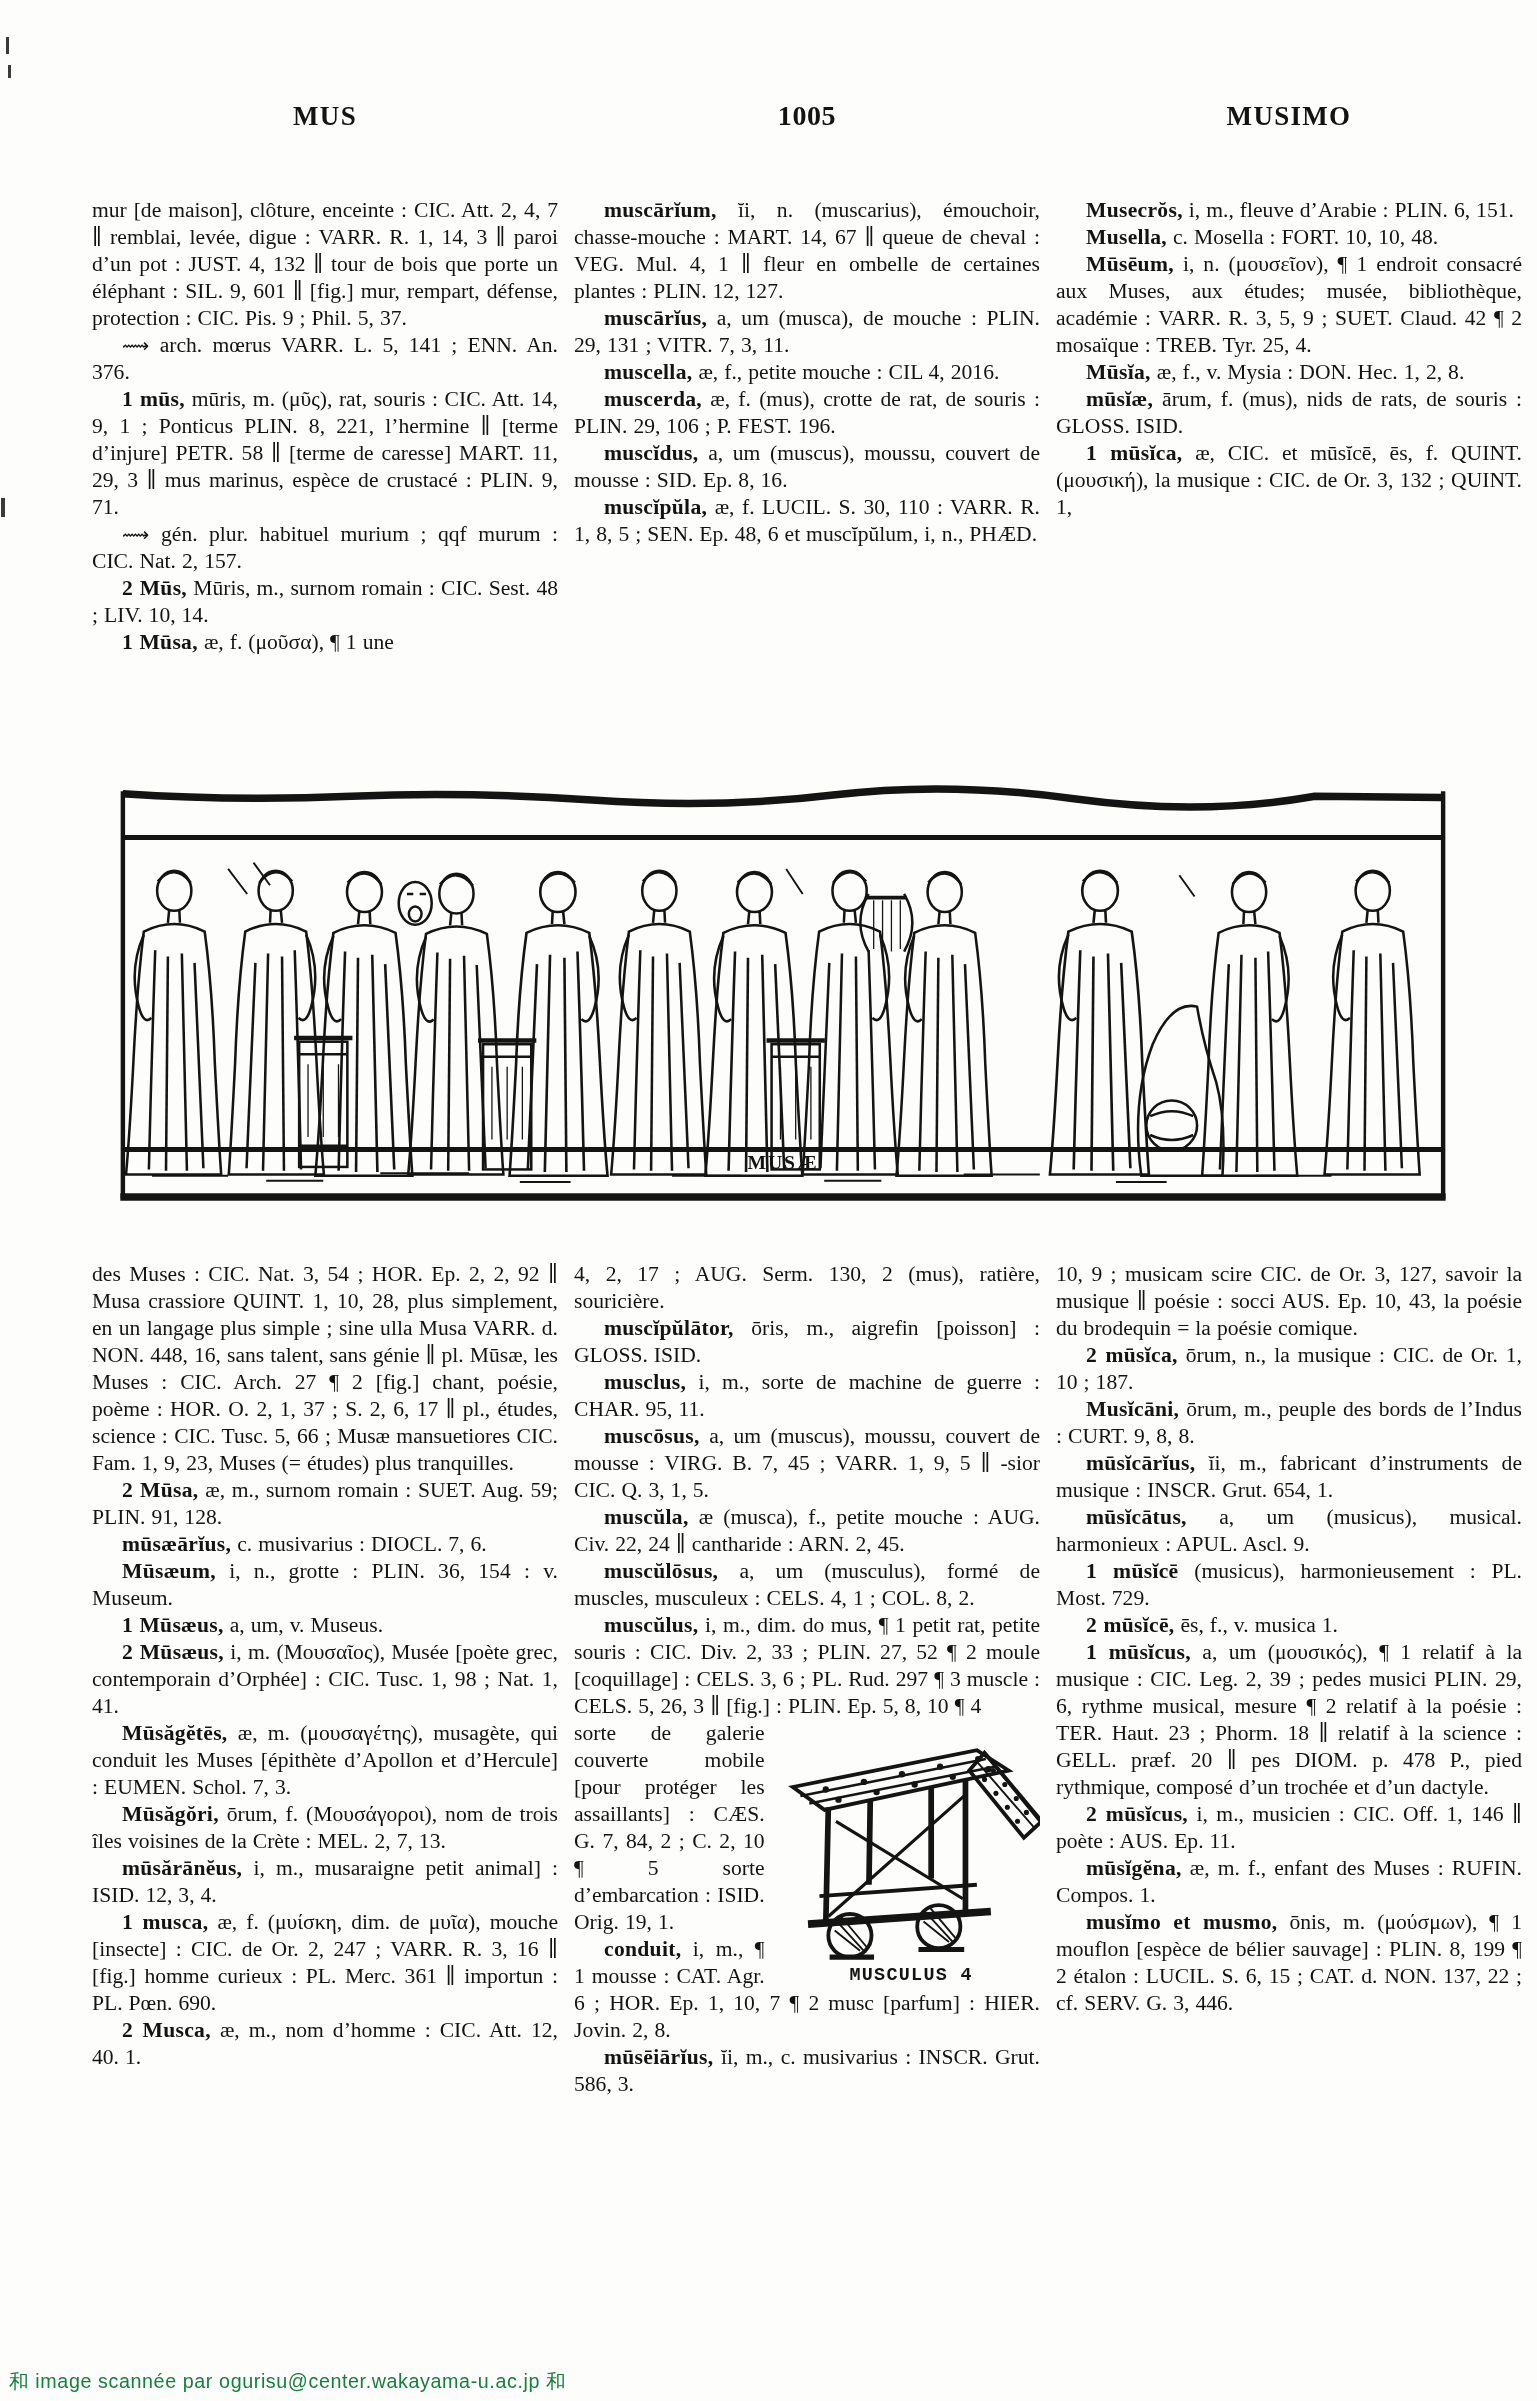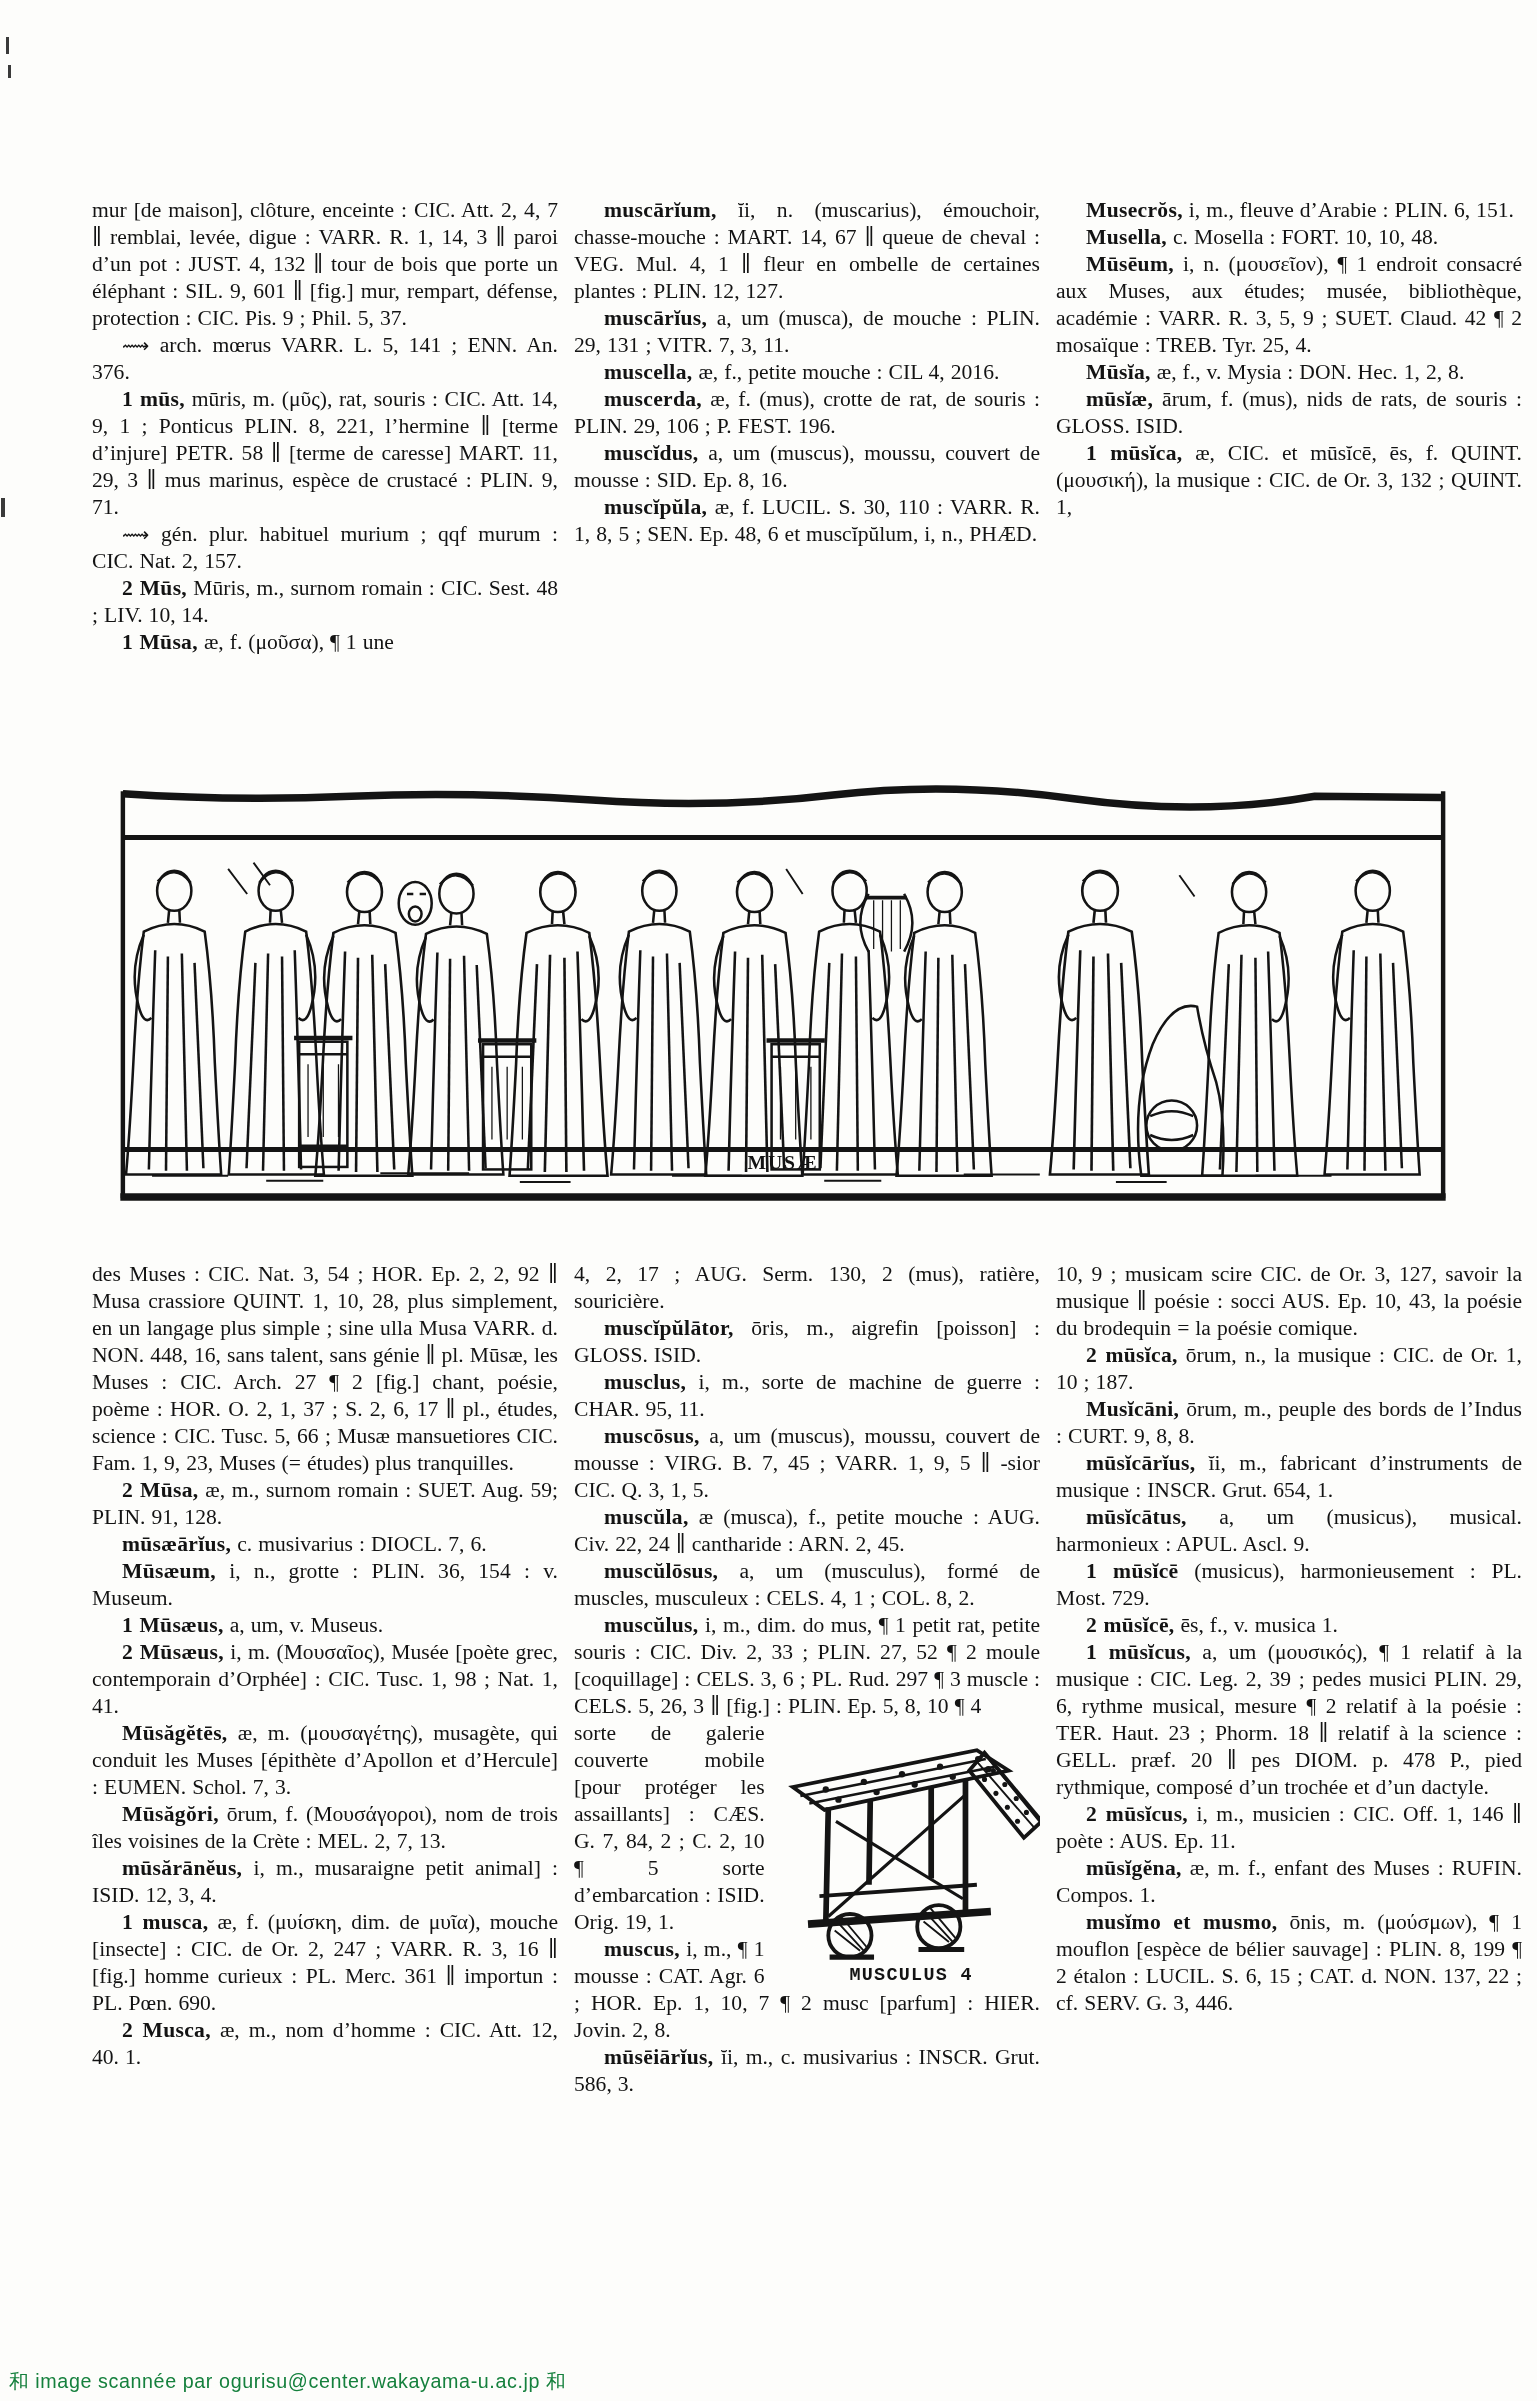--- a/index.html
+++ b/index.html
@@ -63,20 +63,27 @@
 </style>
 </head>
 <body>
 
 <div class="page">
 
   <div class="speck s1"></div>
   <div class="speck s2"></div>
   <div class="speck s3"></div>
 
+  <header class="page-header">
+    <div class="running-title">MUS</div>
+    <div class="gut"></div>
+    <div class="page-number">1005</div>
+    <div class="gut"></div>
+    <div class="running-title">MUSIMO</div>
+  </header>
 
   <section class="text-block text-top">
     <div class="col">
 
     <p class="entry flush"><span class="head"></span><span class="body">mur [de maison], clôture, enceinte : CIC. Att. 2, 4, 7 ∥ remblai, levée, digue : VARR. R. 1, 14, 3 ∥ paroi d’un pot : JUST. 4, 132 ∥ tour de bois que porte un éléphant : SIL. 9, 601 ∥ [fig.] mur, rempart, défense, protection : CIC. Pis. 9 ; Phil. 5, 37.</span></p>
         <p class="entry arrow-entry"><span class="head">⟿</span><span class="body"> arch. mœrus VARR. L. 5, 141 ; ENN. An. 376.</span></p>
         <p class="entry"><span class="head">1 mūs,</span><span class="body"> mūris, m. (μῦς), rat, souris : CIC. Att. 14, 9, 1 ; Ponticus PLIN. 8, 221, l’hermine ∥ [terme d’injure] PETR. 58 ∥ [terme de caresse] MART. 11, 29, 3 ∥ mus marinus, espèce de crustacé : PLIN. 9, 71.</span></p>
         <p class="entry arrow-entry"><span class="head">⟿</span><span class="body"> gén. plur. habituel murium ; qqf murum : CIC. Nat. 2, 157.</span></p>
         <p class="entry"><span class="head">2 Mūs,</span><span class="body"> Mūris, m., surnom romain : CIC. Sest. 48 ; LIV. 10, 14.</span></p>
         <p class="entry"><span class="head">1 Mūsa,</span><span class="body"> æ, f. (μοῦσα), ¶ 1 une</span></p>
@@ -245,21 +252,21 @@
             </g>
 
             <path d="M86,364 h70 M226,352 h72" stroke-width="8"></path>
           </g>
         </svg>
         <figcaption>MUSCULUS 4</figcaption>
       </figure>
       <div>
 
       <p class="entry flush"><span class="head"></span><span class="body">sorte de galerie couverte mobile [pour protéger les assaillants] : CÆS. G. 7, 84, 2 ; C. 2, 10 ¶ 5 sorte d’embarcation : ISID. Orig. 19, 1.</span></p>
-          <p class="entry"><span class="head">muscus,</span><span class="body"> i, m., ¶ 1 mousse : CAT. Agr. 6 ; HOR. Ep. 1, 10, 7 ¶ 2 musc [parfum] : HIER. Jovin. 2, 8.</span></p>
+          <p class="entry"><span class="head">conduit,</span><span class="body"> i, m., ¶ 1 mousse : CAT. Agr. 6 ; HOR. Ep. 1, 10, 7 ¶ 2 musc [parfum] : HIER. Jovin. 2, 8.</span></p>
           <p class="entry"><span class="head">mūsēiārĭus,</span><span class="body"> ĭi, m., c. musivarius : INSCR. Grut. 586, 3.</span></p>
         </div>
     </div>
     <div class="gut"></div>
     <div class="col">
 
     <p class="entry flush"><span class="head"></span><span class="body">10, 9 ; musicam scire CIC. de Or. 3, 127, savoir la musique ∥ poésie : socci AUS. Ep. 10, 43, la poésie du brodequin = la poésie comique.</span></p>
         <p class="entry"><span class="head">2 mūsĭca,</span><span class="body"> ōrum, n., la musique : CIC. de Or. 1, 10 ; 187.</span></p>
         <p class="entry"><span class="head">Musĭcāni,</span><span class="body"> ōrum, m., peuple des bords de l’Indus : CURT. 9, 8, 8.</span></p>
         <p class="entry"><span class="head">mūsĭcārĭus,</span><span class="body"> ĭi, m., fabricant d’instruments de musique : INSCR. Grut. 654, 1.</span></p>

